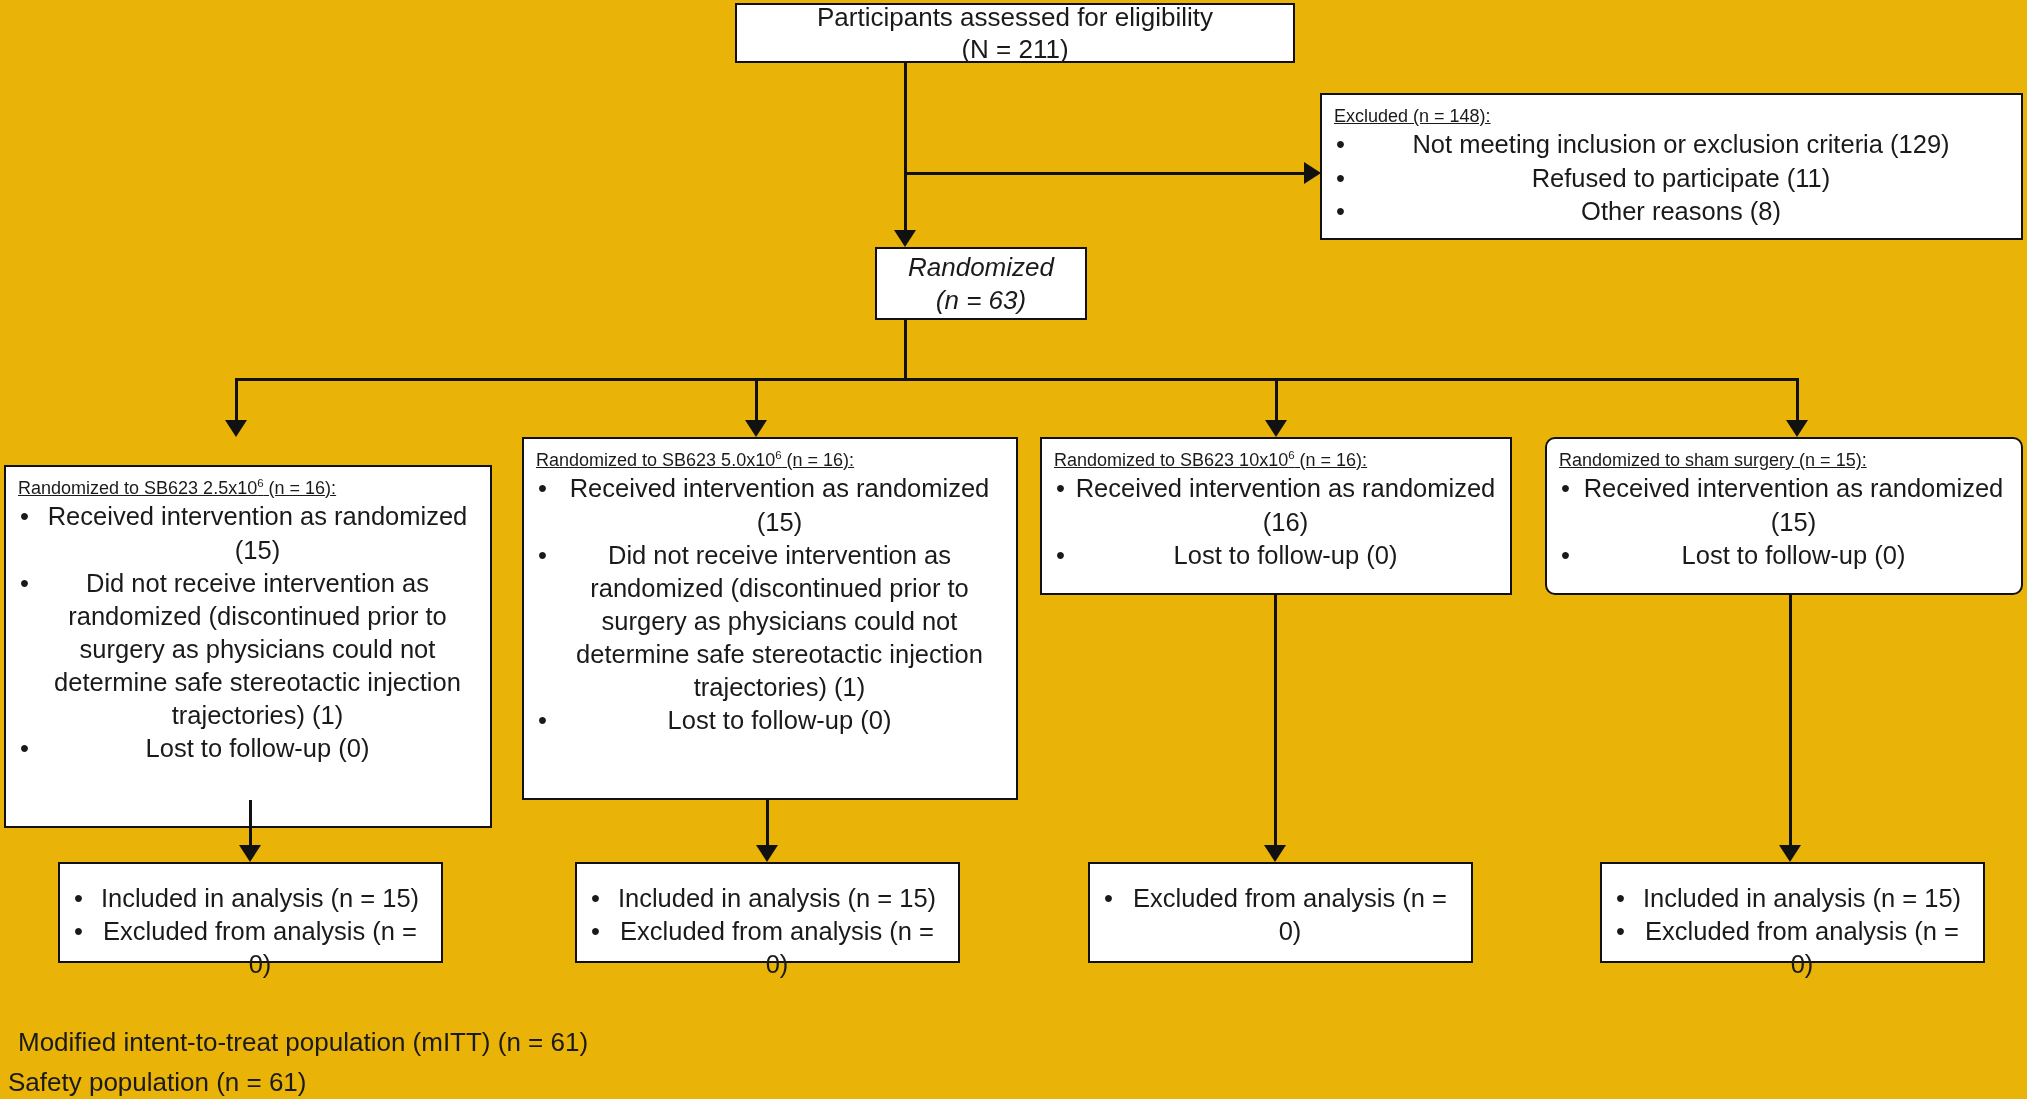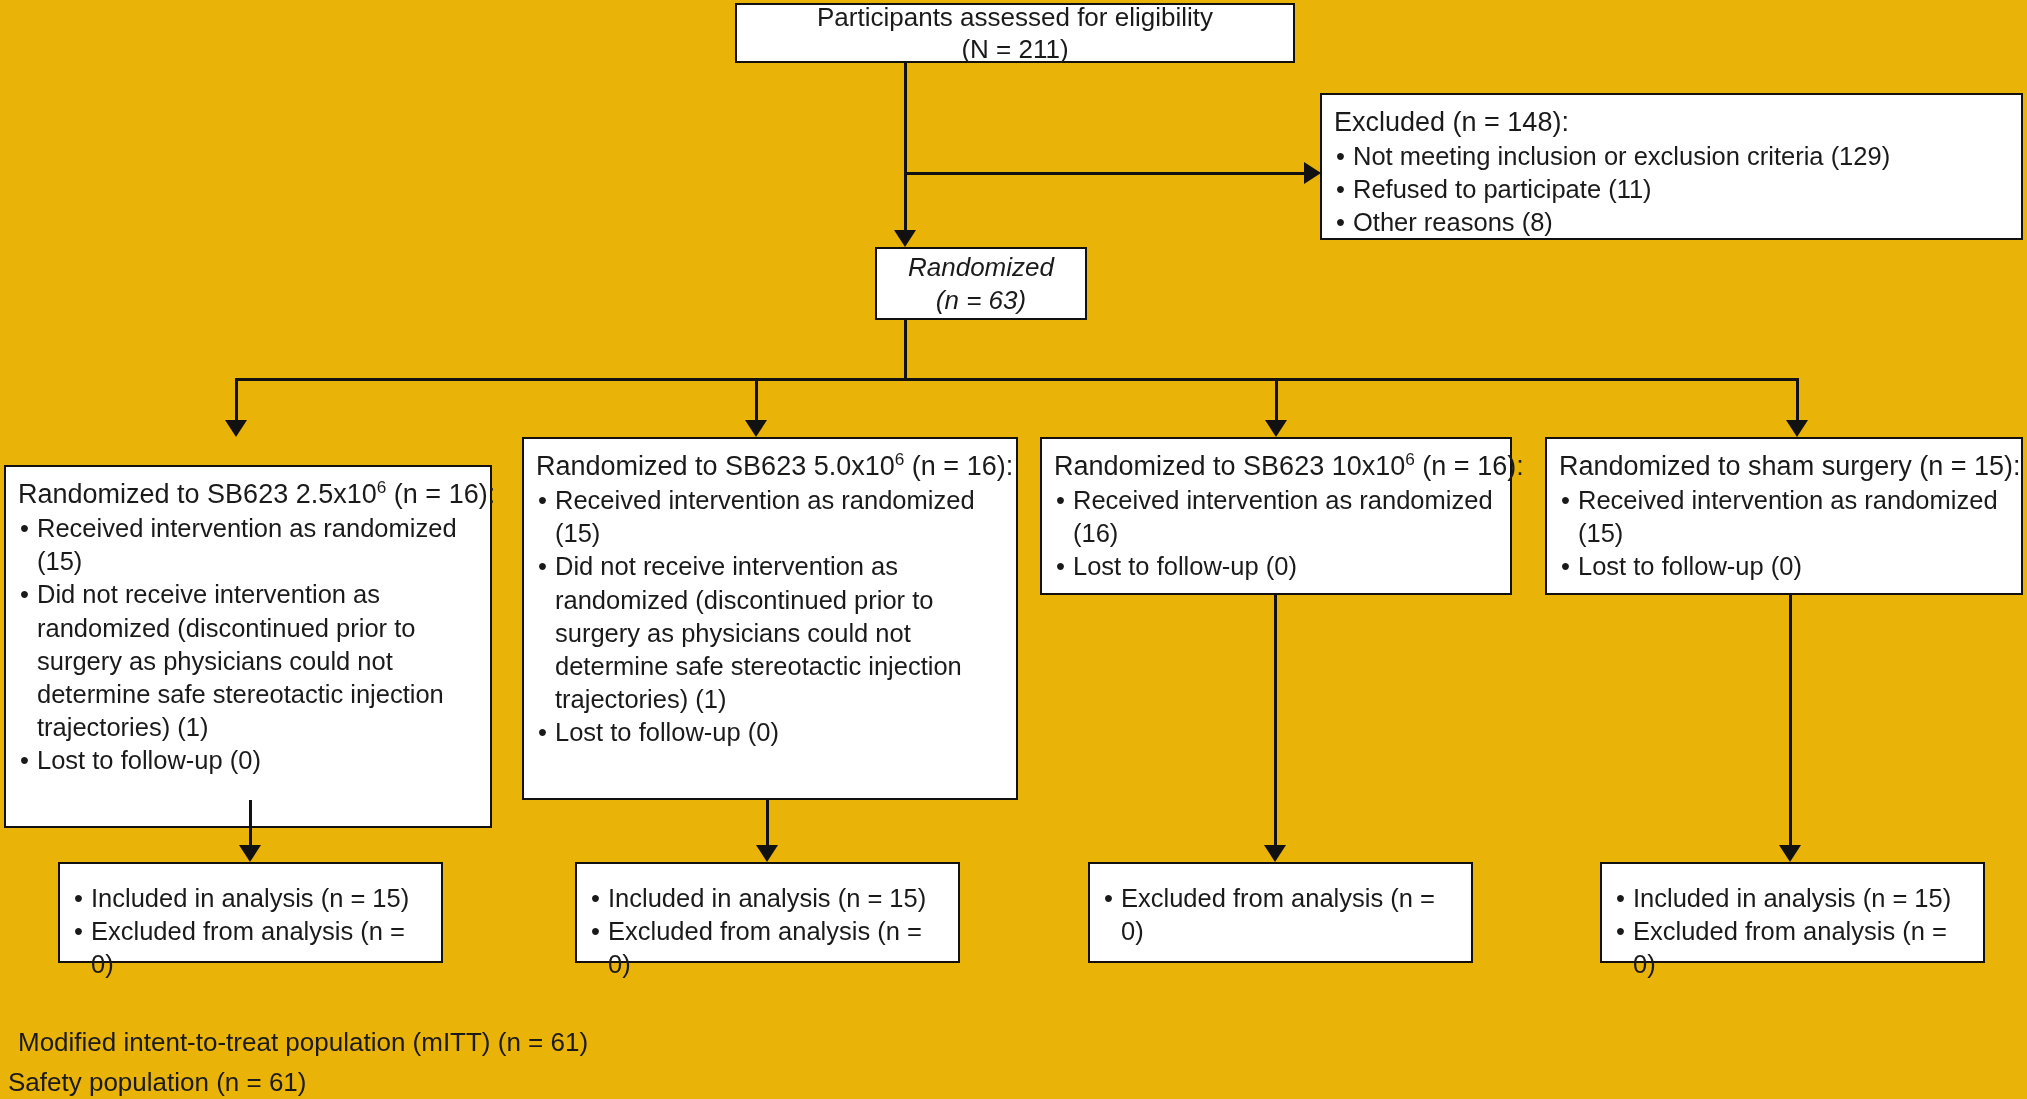--- a/index.html
+++ b/index.html
@@ -34,41 +34,43 @@
   }
   .ctr-line {
     font-size: 26px;
     line-height: 1.25;
     white-space: nowrap;
   }
   .bullet-list {
     margin: 0;
     padding: 0;
     list-style: none;
+    text-align: center;
   }
   .bullet-list li {
     font-size: 25.5px;
     line-height: 1.30;
     position: relative;
     padding-left: 19px;
     margin: 0 0 0 0;
   }
   .bullet-list li::before {
     content: "\2022";
     position: absolute;
     left: 2px;
     top: 0;
     font-size: 25.5px;
     line-height: 1.30;
   }
   .hdr {
-    font-size: 27px;
+    font-size: 18px;
     line-height: 1.30;
     margin: 0 0 0 0;
     white-space: nowrap;
+    text-decoration: underline;
   }
   .hdr sup {
     font-size: 0.64em;
     vertical-align: super;
     line-height: 0;
   }
   .free-label {
     position: absolute;
     font-size: 26px;
     line-height: 1.3;
@@ -167,21 +169,21 @@
   </div>
 
   <div class="box" style="left:1040px; top:437px; width:472px; height:158px;">
     <div class="hdr"><span>Randomized to SB623 10x10</span><sup>6</sup><span> (n = 16):</span></div>
     <ul class="bullet-list">
       <li>Received intervention as randomized (16)</li>
       <li>Lost to follow-up (0)</li>
     </ul>
   </div>
 
-  <div class="box" style="left:1545px; top:437px; width:478px; height:158px;">
+  <div class="box" style="left:1545px; top:437px; width:478px; height:158px;border-radius:10px;">
     <div class="hdr"><span>Randomized to sham surgery (n = 15):</span><sup></sup><span></span></div>
     <ul class="bullet-list">
       <li>Received intervention as randomized (15)</li>
       <li>Lost to follow-up (0)</li>
     </ul>
   </div>
 
   <div class="vline" style="left:249px; top:800px; height:45px;"></div>
   <div class="arrow-down" style="left:239px; top:845px;"></div>
 

